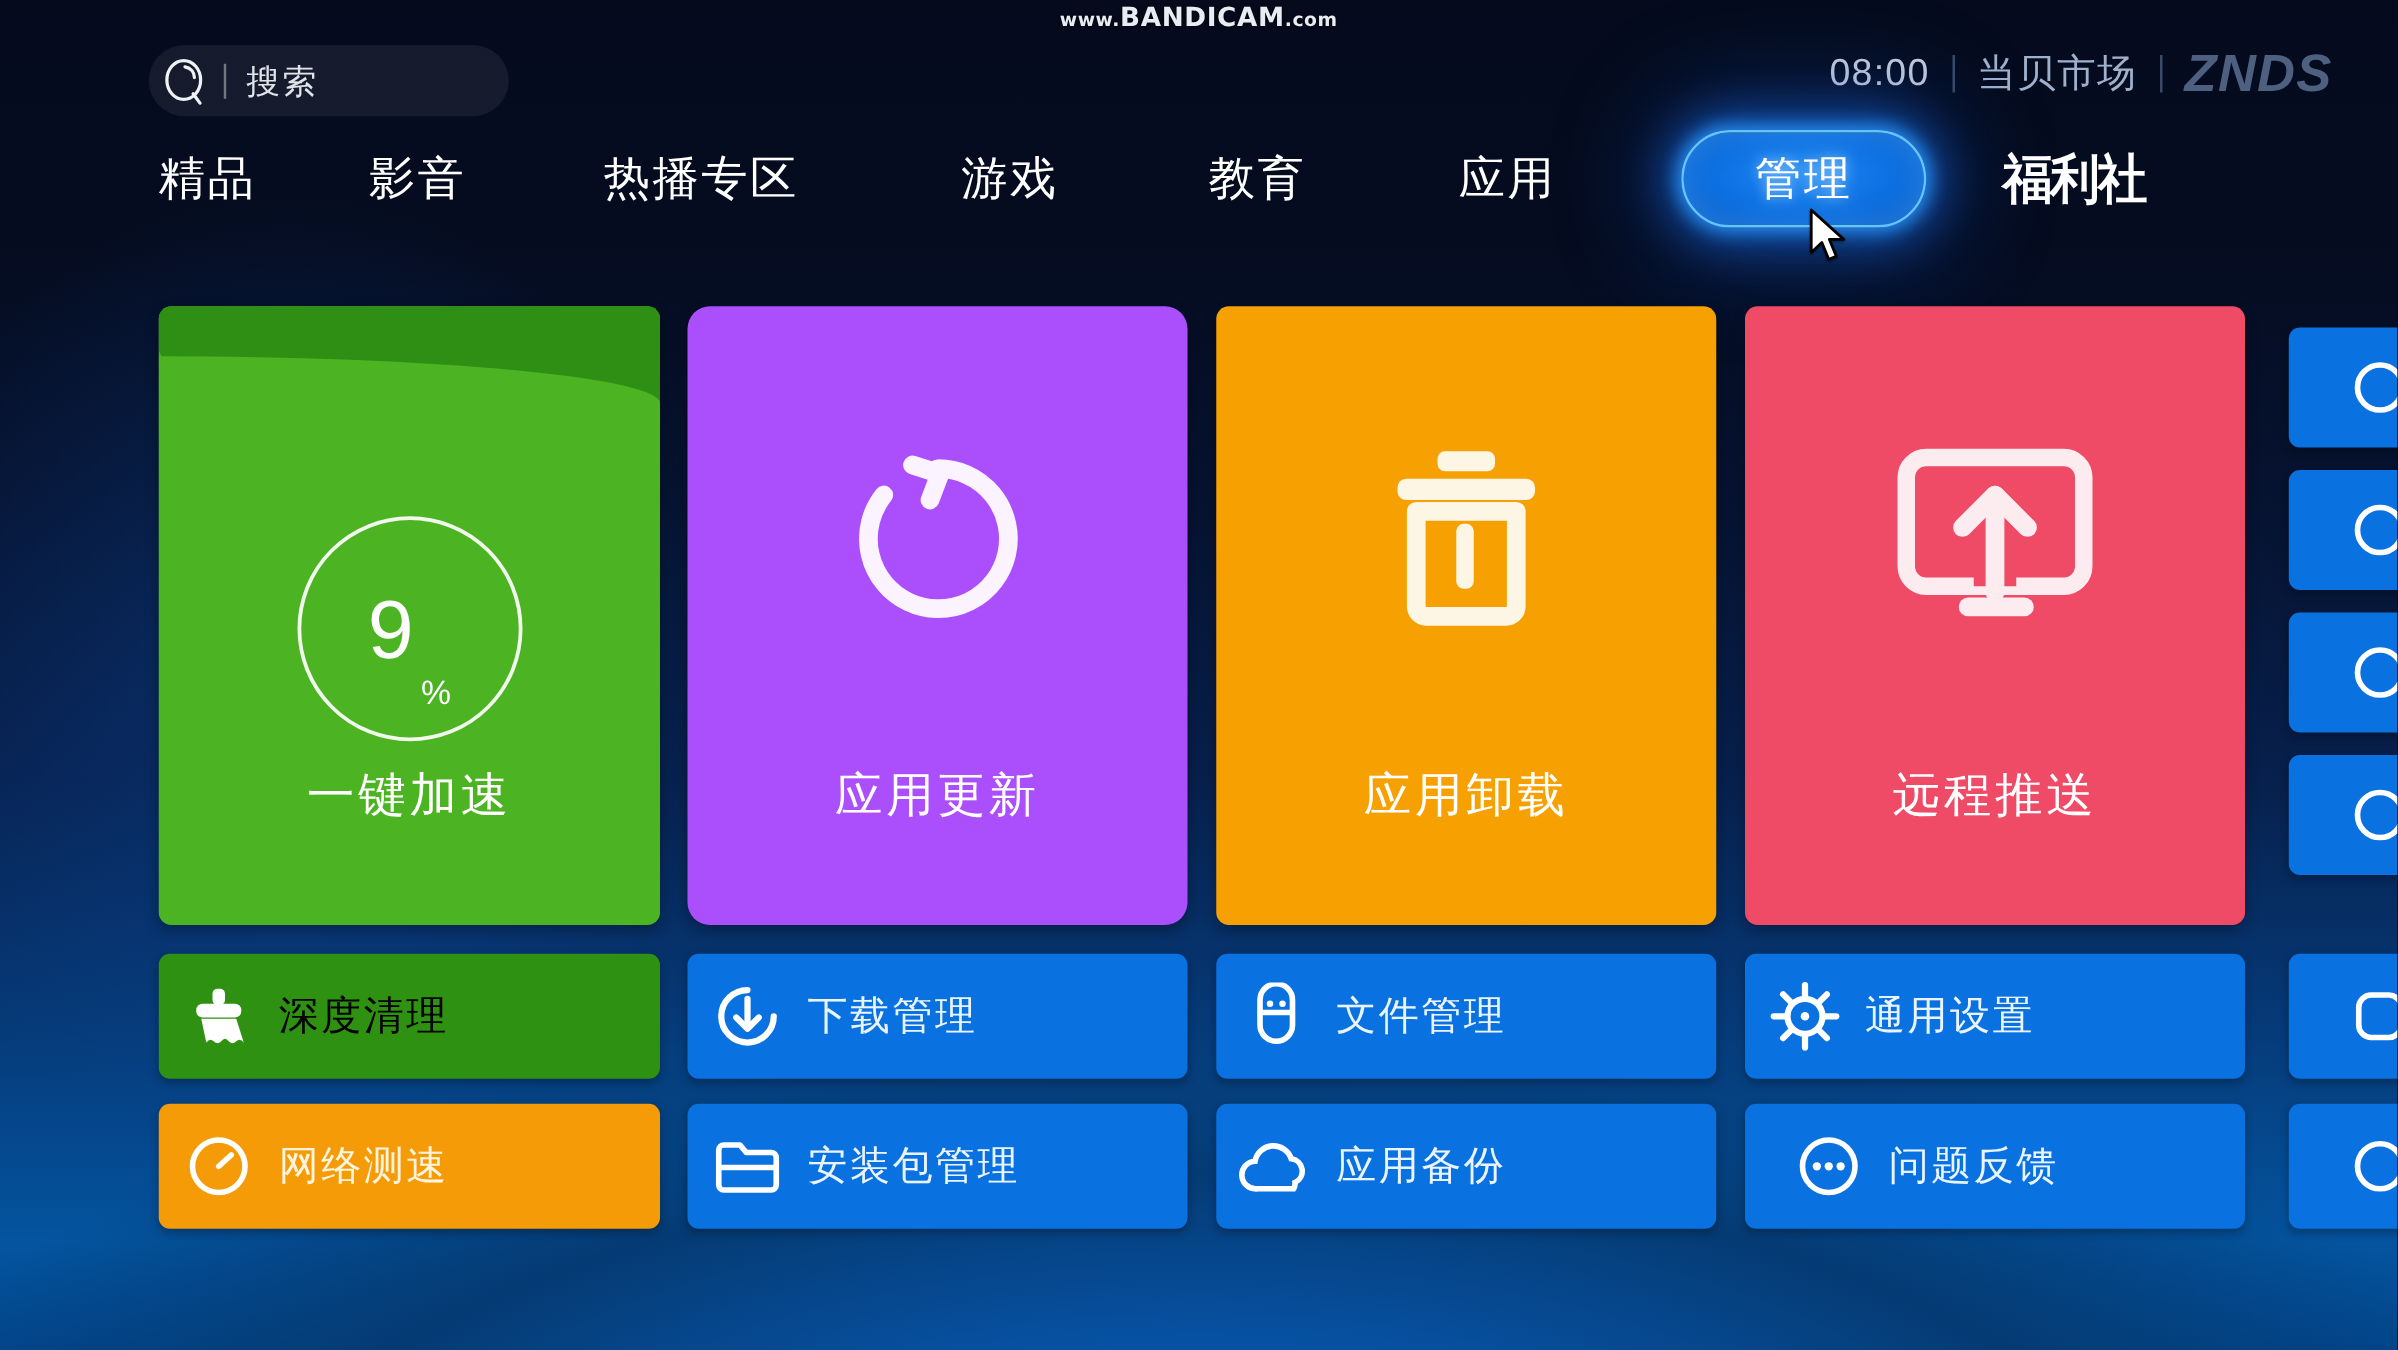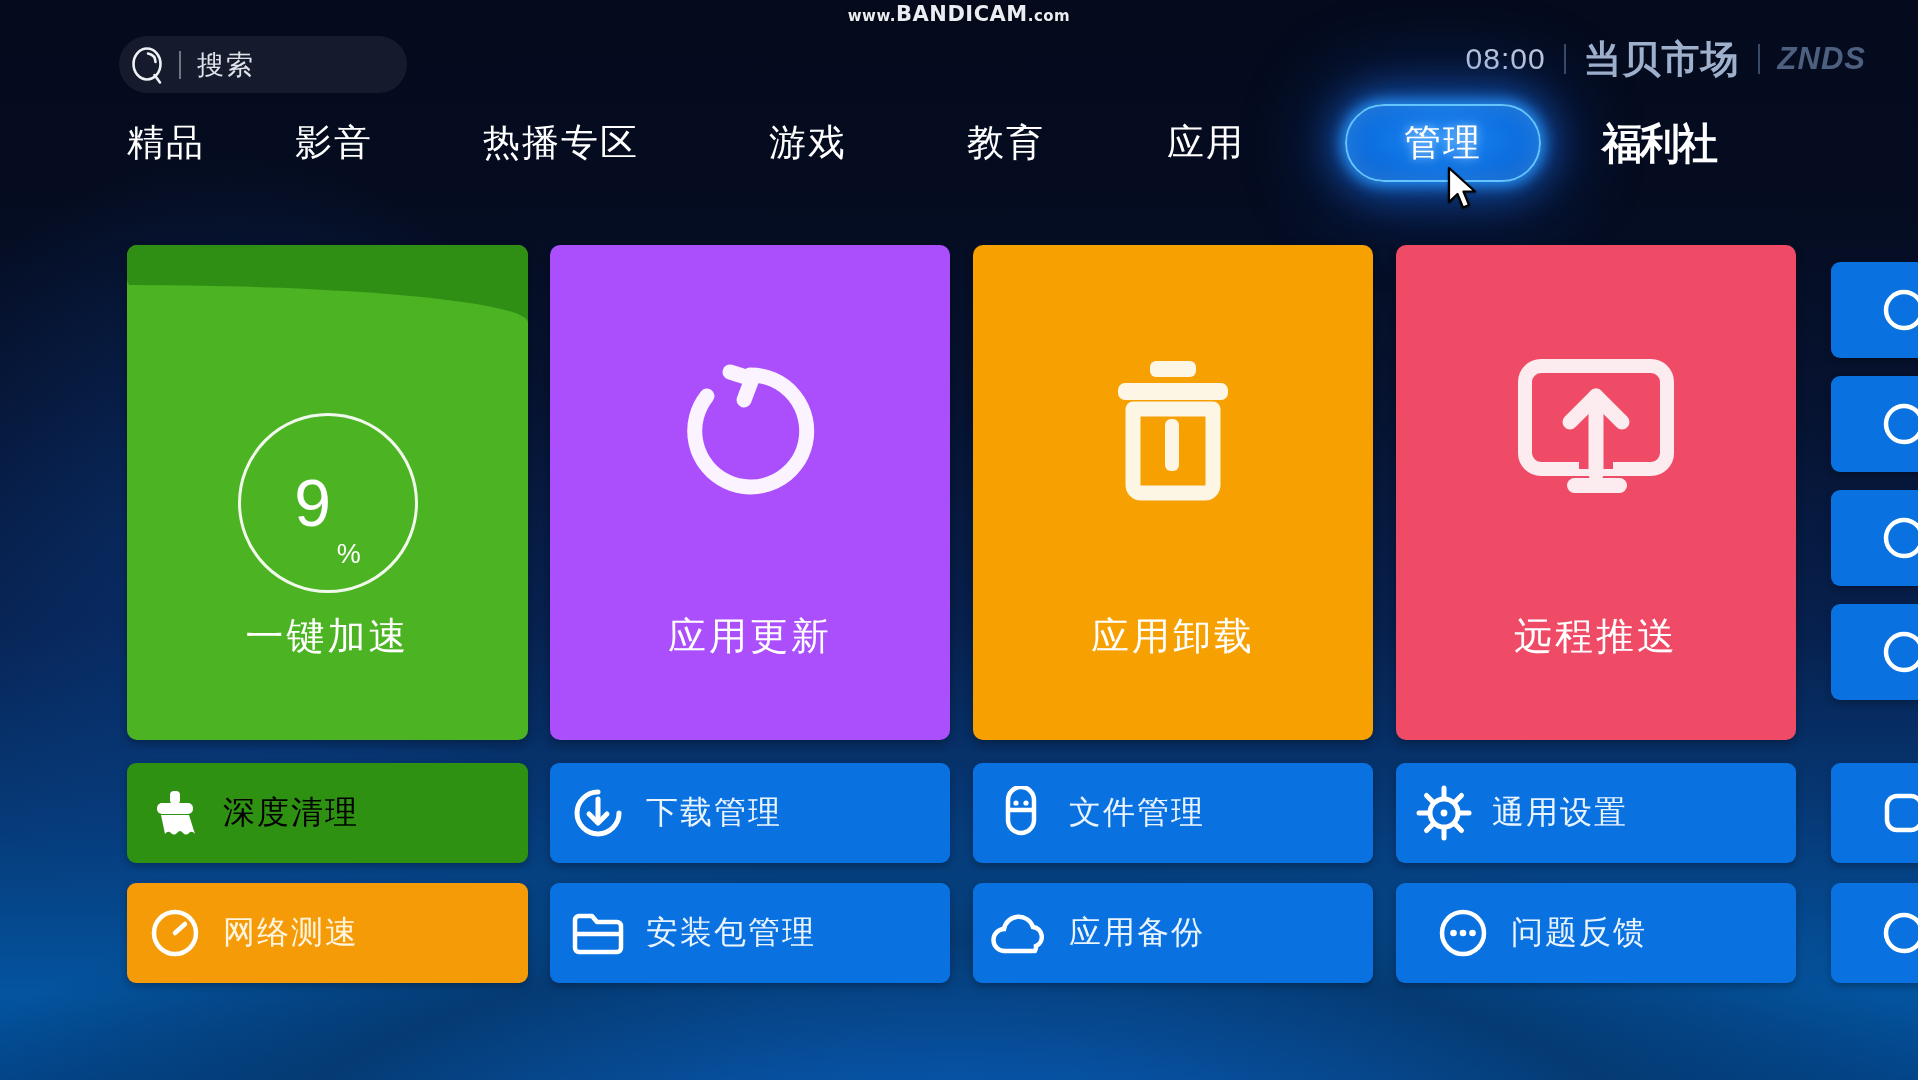--- a/index.html
+++ b/index.html
@@ -71,24 +71,24 @@
     position:absolute; right:52px; top:38px;
     display:flex; align-items:center; gap:0;
     height:42px;
   }
   #clock {
     font-size:30px; color:#c7cddb; letter-spacing:1px;
     font-family:"Liberation Sans", sans-serif;
   }
   .vline { width:2px; height:30px; background:#3b4a66; margin:0 18px; }
   #brand-cn {
-    font-size:38px; color:#9fb0cc; font-weight:bold; letter-spacing:1px;
+    font-size:31px; color:#9fb0cc; font-weight:normal; letter-spacing:1px;
   }
   #brand-znds {
-    font-size:31px; color:#4e6080; font-weight:bold; font-style:italic;
+    font-size:42px; color:#4e6080; font-weight:bold; font-style:italic;
     letter-spacing:1px;
   }
 
   
   #nav {
     position:absolute; top:104px; left:0; width:100%; height:78px;
   }
   .nav-item {
     position:absolute; top:0;
     height:78px; display:flex; align-items:center; justify-content:center;
@@ -163,21 +163,21 @@
   }
   #accel-value {
     font-size:66px; color:#ffffff; font-weight:300; line-height:1;
     letter-spacing:0;
   }
   #accel-unit {
     font-size:27px; color:#ffffff; font-weight:300;
     align-self:flex-end; margin-bottom:20px; margin-left:6px;
   }
 
-  #card-update  { background:#ab4efb; }
+  #card-update  { background:#ab4efb;border-radius:18px; }
   #card-uninstall { background:#f7a002; }
   #card-push    { background:#ef4a66; }
 
   
   .smallbtn {
     position:absolute;
     border-radius:9px;
     display:flex; align-items:center;
     box-shadow:0 3px 7px rgba(0,0,0,0.28);
     overflow:hidden;

